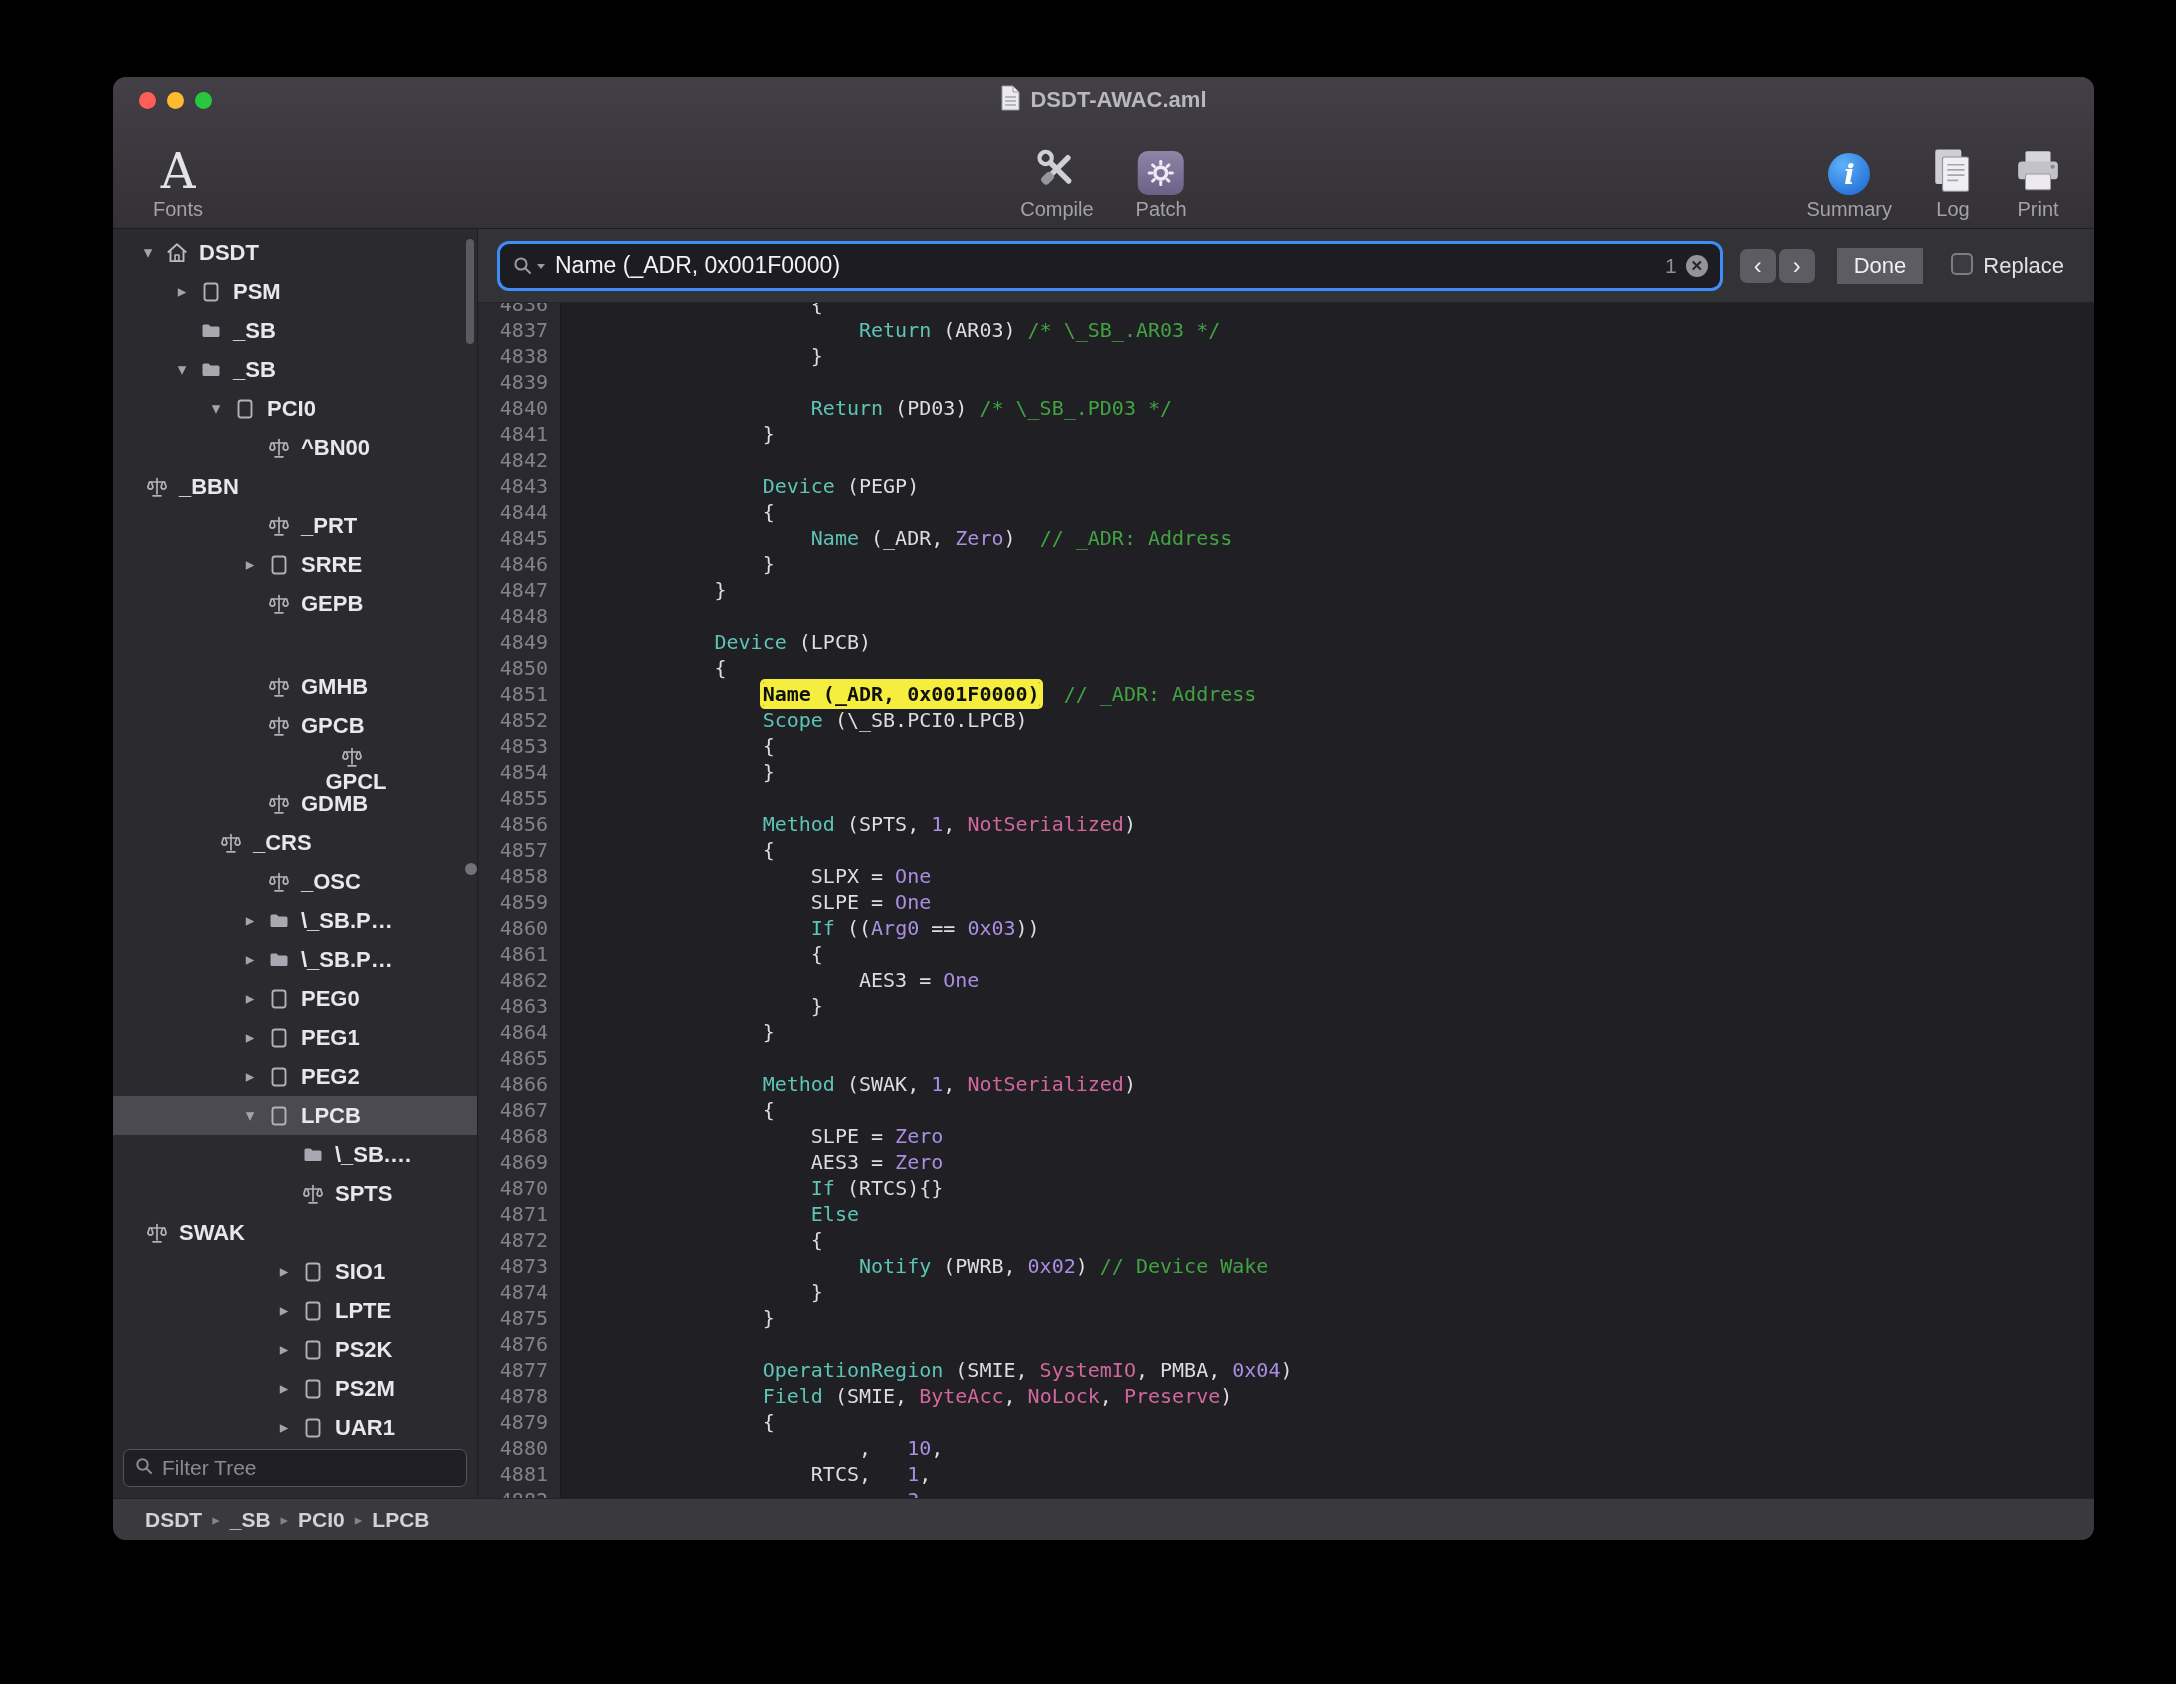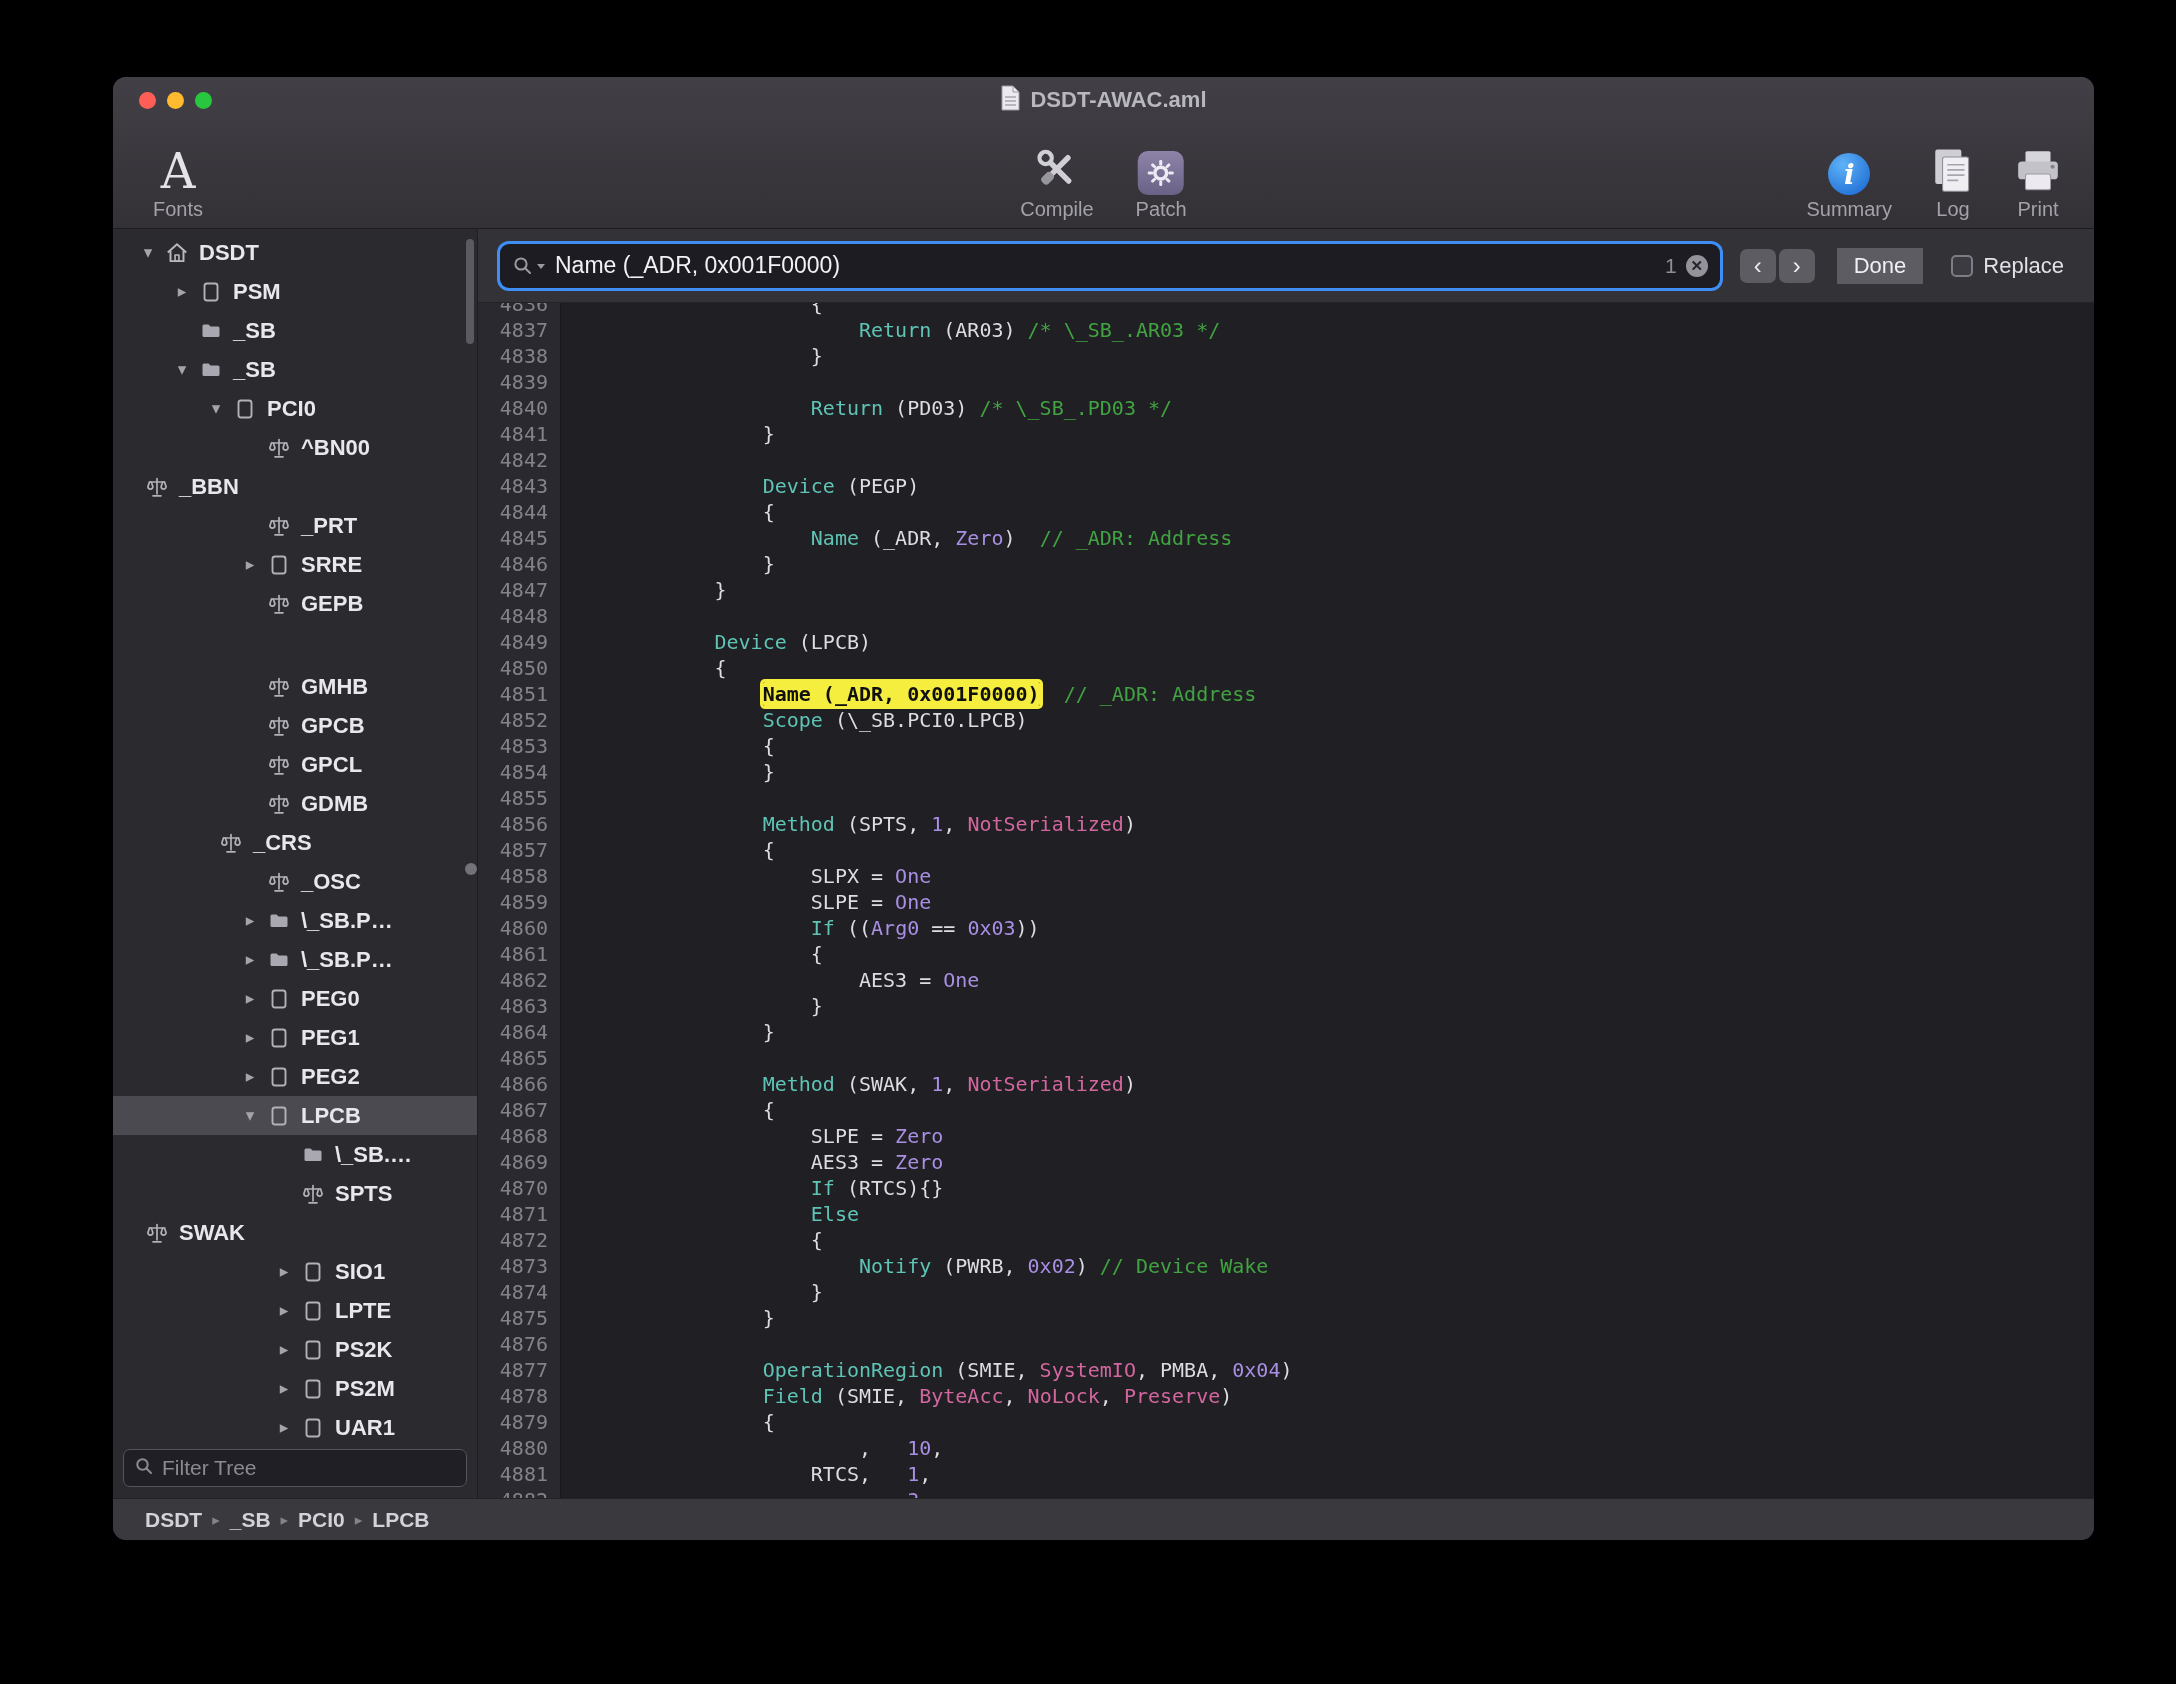--- a/index.html
+++ b/index.html
@@ -68,21 +68,21 @@
                         font-size:23px; color:#f2f2f5; font-family:"Liberation Sans",sans-serif; }
   .match-count { color:#8f8e96; font-size:21px; flex:none; }
   .clear-btn { flex:none; width:22px; height:22px; border-radius:50%; background:#94939b;
                display:flex; align-items:center; justify-content:center;
                color:#26252b; font-size:15px; font-weight:bold; cursor:default; }
   .nav-group { display:flex; gap:3px; margin-right:22px; }
   .nav-btn { width:36px; height:34px; background:#5d5c63; border:none; border-radius:7px;
              color:#ececf0; font-size:24px; line-height:1; display:flex; align-items:center; justify-content:center; }
   .done-btn { height:36px; padding:0 17px; background:#5d5c63; border:none; border-radius:1px;
               color:#f0eff4; font-size:22px; margin-right:28px; }
-  .replace-group { display:flex; align-items:center; gap:10px; }
+  .replace-group { display:flex; align-items:flex-start; gap:10px; }
   .checkbox { width:22px; height:22px; border-radius:5px; background:#3c3b42; border:2px solid #7e7d86; }
   .replace-label { font-size:22px; color:#e2e1e7; }
 
   .code-area { flex:1; display:flex; min-height:0; background:#201f24; }
   .gutter { flex:none; width:82px; background:#2a292f; overflow:hidden; }
   .gutter-inner { margin-top:-12px; text-align:right; padding-right:12px;
                   font-family:"DejaVu Sans Mono", monospace; font-size:20px; line-height:26px; color:#84838b; }
   .ln { height:26px; }
   .code-col { flex:1; overflow:hidden; border-left:1px solid #19181d; }
   .code-inner { margin-top:-12px; padding-left:9px; font-family:"DejaVu Sans Mono", monospace;
@@ -360,21 +360,21 @@
                   <path d="M12 3.5 V18.8"></path>
                   <path d="M8 20.8 H16"></path>
                   <path d="M4.5 7 H19.5"></path>
                   <path d="M4.5 7 L2.9 11.6 A2.5 2.5 0 0 0 7.9 11.6 L6.3 7"></path>
                   <path d="M17.7 7 L16.1 11.6 A2.5 2.5 0 0 0 21.1 11.6 L19.5 7"></path>
                 </g>
               </svg>
             </span>
             <span class="tree-label">GPCB</span>
           </div>
-          <div class="tree-row" style="padding-left: 122px;">
+          <div class="tree-row" style="padding-left: 122px; flex-direction: column;">
             <span class="disclosure"></span>
             <span class="tree-icon">
               <svg width="24" height="24" viewBox="0 0 24 24">
                 <g fill="none" stroke="#b2b1b8" stroke-width="1.7" stroke-linecap="round">
                   <path d="M12 3.5 V18.8"></path>
                   <path d="M8 20.8 H16"></path>
                   <path d="M4.5 7 H19.5"></path>
                   <path d="M4.5 7 L2.9 11.6 A2.5 2.5 0 0 0 7.9 11.6 L6.3 7"></path>
                   <path d="M17.7 7 L16.1 11.6 A2.5 2.5 0 0 0 21.1 11.6 L19.5 7"></path>
                 </g>

